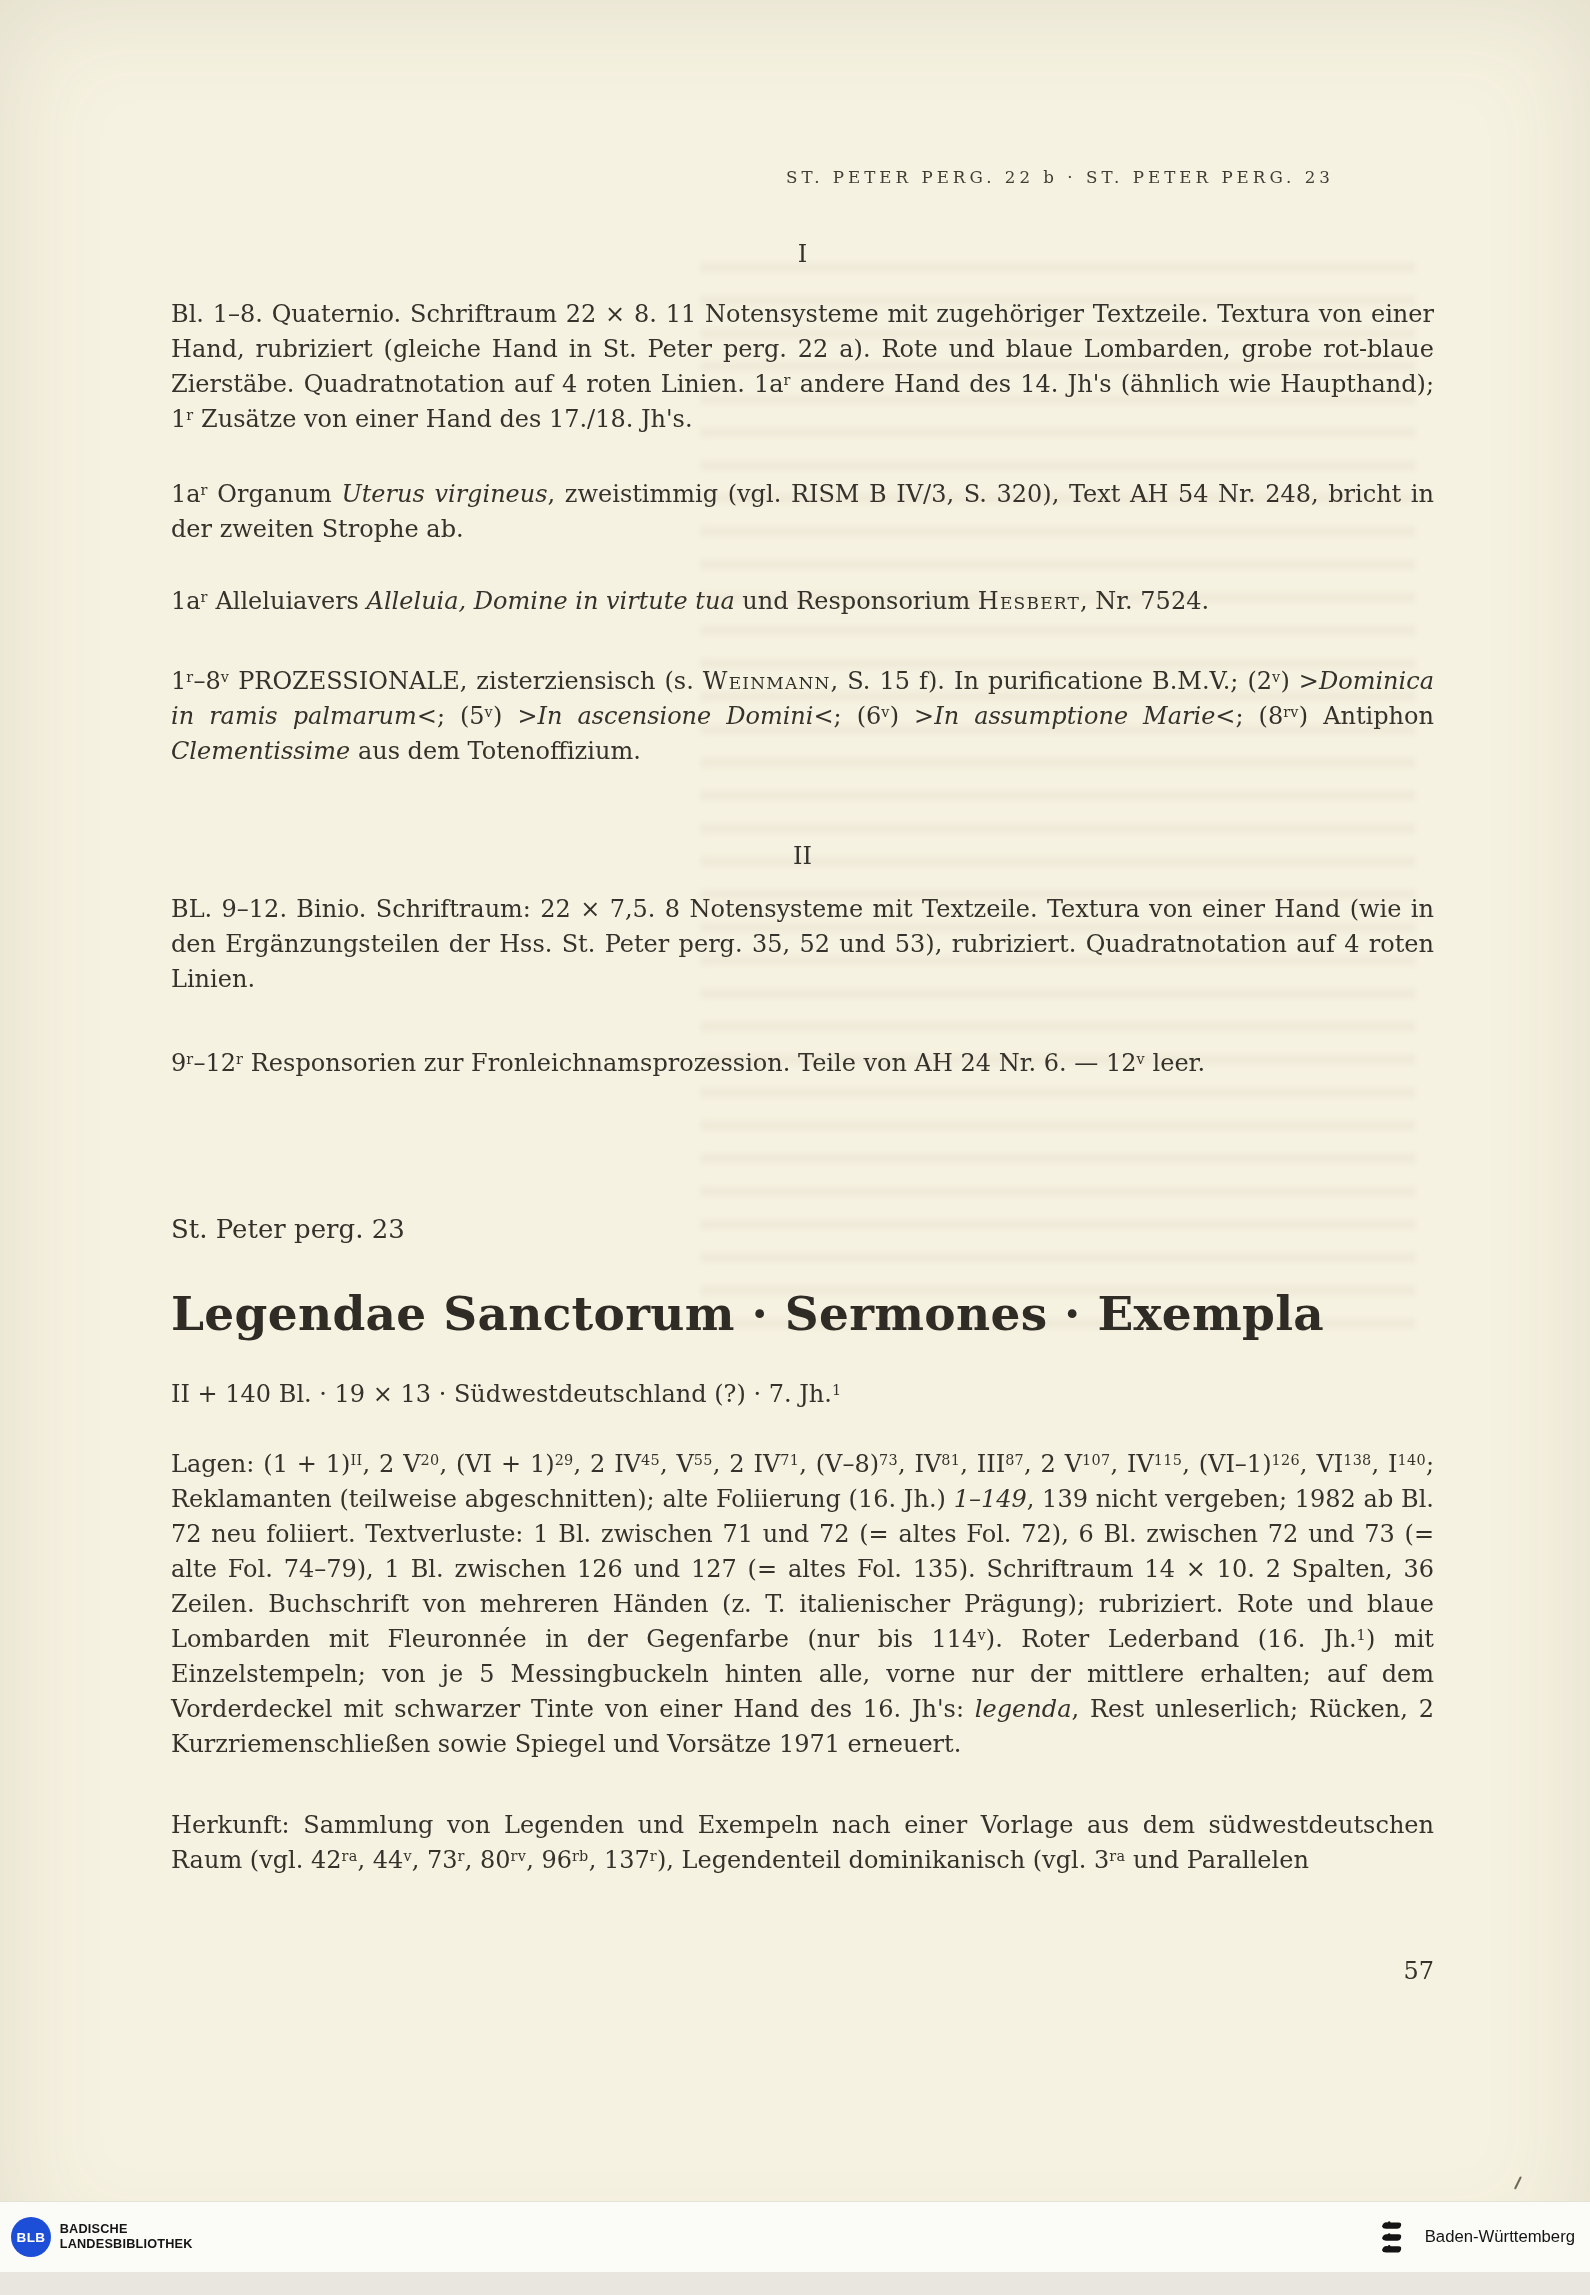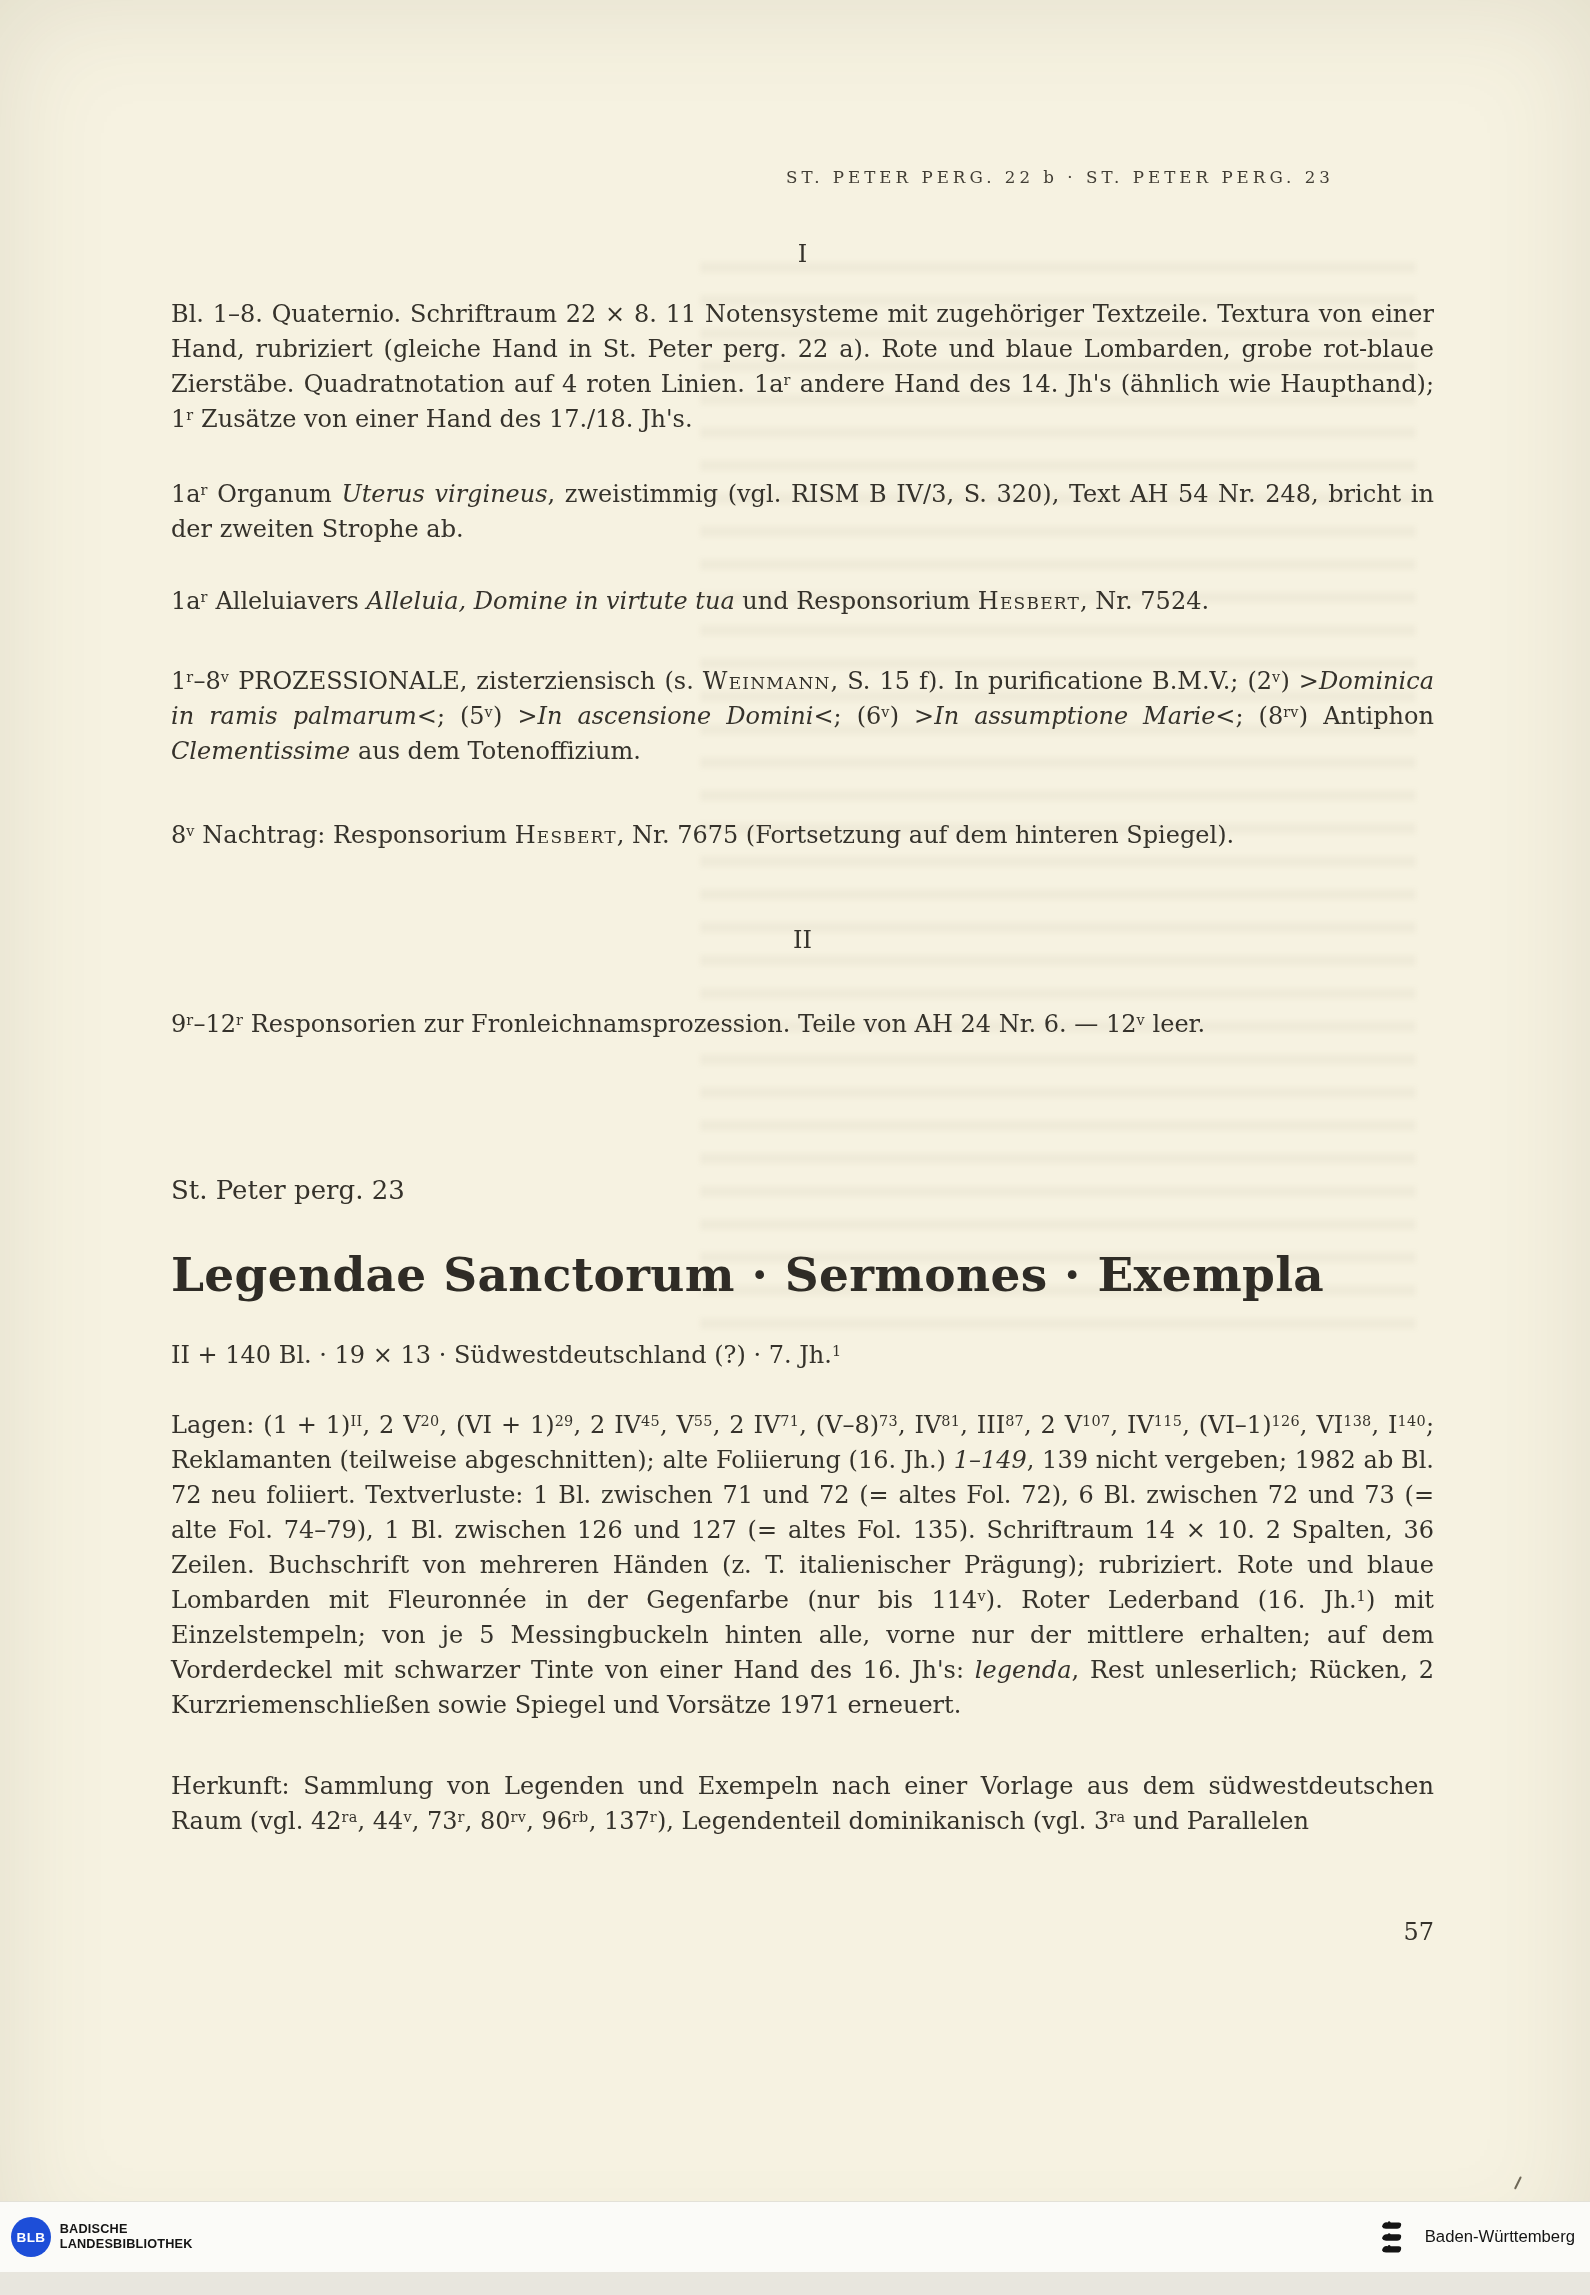--- a/index.html
+++ b/index.html
@@ -123,24 +123,24 @@
     <div class="numeral numeral-I">I</div>
 
     <p class="para para-quaternio"><span class="run-n">Bl. 1–8. Quaternio. Schriftraum 22 × 8. 11 Notensysteme mit zugehöriger Textzeile. Textura von einer Hand, rubriziert (gleiche Hand in St. Peter perg. 22 a). Rote und blaue Lombarden, grobe rot-blaue Zierstäbe. Quadratnotation auf 4 roten Linien. 1a</span><span class="run-sup">r</span><span class="run-n"> andere Hand des 14. Jh's (ähnlich wie Haupthand); 1</span><span class="run-sup">r</span><span class="run-n"> Zusätze von einer Hand des 17./18. Jh's.</span></p>
 
     <p class="para para-organum"><span class="run-n">1a</span><span class="run-sup">r</span><span class="run-n"> Organum </span><span class="run-i">Uterus virgineus</span><span class="run-n">, zweistimmig (vgl. RISM B IV/3, S. 320), Text AH 54 Nr. 248, bricht in der zweiten Strophe ab.</span></p>
 
     <p class="para para-alleluia"><span class="run-n">1a</span><span class="run-sup">r</span><span class="run-n"> Alleluiavers </span><span class="run-i">Alleluia, Domine in virtute tua</span><span class="run-n"> und Responsorium </span><span class="run-sc">Hesbert</span><span class="run-n">, Nr. 7524.</span></p>
 
     <p class="para para-prozessionale"><span class="run-n">1</span><span class="run-sup">r</span><span class="run-n">–8</span><span class="run-sup">v</span><span class="run-n"> PROZESSIONALE, zisterziensisch (s. </span><span class="run-sc">Weinmann</span><span class="run-n">, S. 15 f). In purificatione B.M.V.; (2</span><span class="run-sup">v</span><span class="run-n">) &gt;</span><span class="run-i">Dominica in ramis palmarum</span><span class="run-n">&lt;; (5</span><span class="run-sup">v</span><span class="run-n">) &gt;</span><span class="run-i">In ascensione Domini</span><span class="run-n">&lt;; (6</span><span class="run-sup">v</span><span class="run-n">) &gt;</span><span class="run-i">In assumptione Marie</span><span class="run-n">&lt;; (8</span><span class="run-sup">rv</span><span class="run-n">) Antiphon </span><span class="run-i">Clementissime</span><span class="run-n"> aus dem Totenoffizium.</span></p>
 
-    <p class="para para-nachtrag"><span class="run-n">8</span><span class="run-sup">v</span><span class="run-n"> Nachtrag: Responsorium </span><span class="run-sc">Hesbert</span><span class="run-n">, Nr. 7675 (Fortsetzung auf dem hinteren Spiegel).</span></p>
 
     <div class="numeral numeral-II">II</div>
 
+    <p class="para para-binio"><span class="run-n">BL. 9–12. Binio. Schriftraum: 22 × 7,5. 8 Notensysteme mit Textzeile. Textura von einer Hand (wie in den Ergänzungsteilen der Hss. St. Peter perg. 35, 52 und 53), rubriziert. Quadratnotation auf 4 roten Linien.</span></p>
 
     <p class="para para-responsorien"><span class="run-n">9</span><span class="run-sup">r</span><span class="run-n">–12</span><span class="run-sup">r</span><span class="run-n"> Responsorien zur Fronleichnamsprozession. Teile von AH 24 Nr. 6. — 12</span><span class="run-sup">v</span><span class="run-n"> leer.</span></p>
 
     <div class="shelfmark">St. Peter perg. 23</div>
 
     <div class="ms-title">Legendae Sanctorum · Sermones · Exempla</div>
 
     <div class="collation"><span class="run-n">II + 140 Bl. · 19 × 13 · Südwestdeutschland (?) · 7. Jh.</span><span class="run-sup">1</span></div>
 
     <p class="para para-lagen"><span class="run-n">Lagen: (1 + 1)</span><span class="run-sup">II</span><span class="run-n">, 2 V</span><span class="run-sup">20</span><span class="run-n">, (VI + 1)</span><span class="run-sup">29</span><span class="run-n">, 2 IV</span><span class="run-sup">45</span><span class="run-n">, V</span><span class="run-sup">55</span><span class="run-n">, 2 IV</span><span class="run-sup">71</span><span class="run-n">, (V–8)</span><span class="run-sup">73</span><span class="run-n">, IV</span><span class="run-sup">81</span><span class="run-n">, III</span><span class="run-sup">87</span><span class="run-n">, 2 V</span><span class="run-sup">107</span><span class="run-n">, IV</span><span class="run-sup">115</span><span class="run-n">, (VI–1)</span><span class="run-sup">126</span><span class="run-n">, VI</span><span class="run-sup">138</span><span class="run-n">, I</span><span class="run-sup">140</span><span class="run-n">; Reklamanten (teilweise abgeschnitten); alte Foliierung (16. Jh.) </span><span class="run-i">1–149</span><span class="run-n">, 139 nicht vergeben; 1982 ab Bl. 72 neu foliiert. Textverluste: 1 Bl. zwischen 71 und 72 (= altes Fol. 72), 6 Bl. zwischen 72 und 73 (= alte Fol. 74–79), 1 Bl. zwischen 126 und 127 (= altes Fol. 135). Schriftraum 14 × 10. 2 Spalten, 36 Zeilen. Buchschrift von mehreren Händen (z. T. italienischer Prägung); rubriziert. Rote und blaue Lombarden mit Fleuronnée in der Gegenfarbe (nur bis 114</span><span class="run-sup">v</span><span class="run-n">). Roter Lederband (16. Jh.</span><span class="run-sup">1</span><span class="run-n">) mit Einzelstempeln; von je 5 Messingbuckeln hinten alle, vorne nur der mittlere erhalten; auf dem Vorderdeckel mit schwarzer Tinte von einer Hand des 16. Jh's: </span><span class="run-i">legenda</span><span class="run-n">, Rest unleserlich; Rücken, 2 Kurzriemenschließen sowie Spiegel und Vorsätze 1971 erneuert.</span></p>

